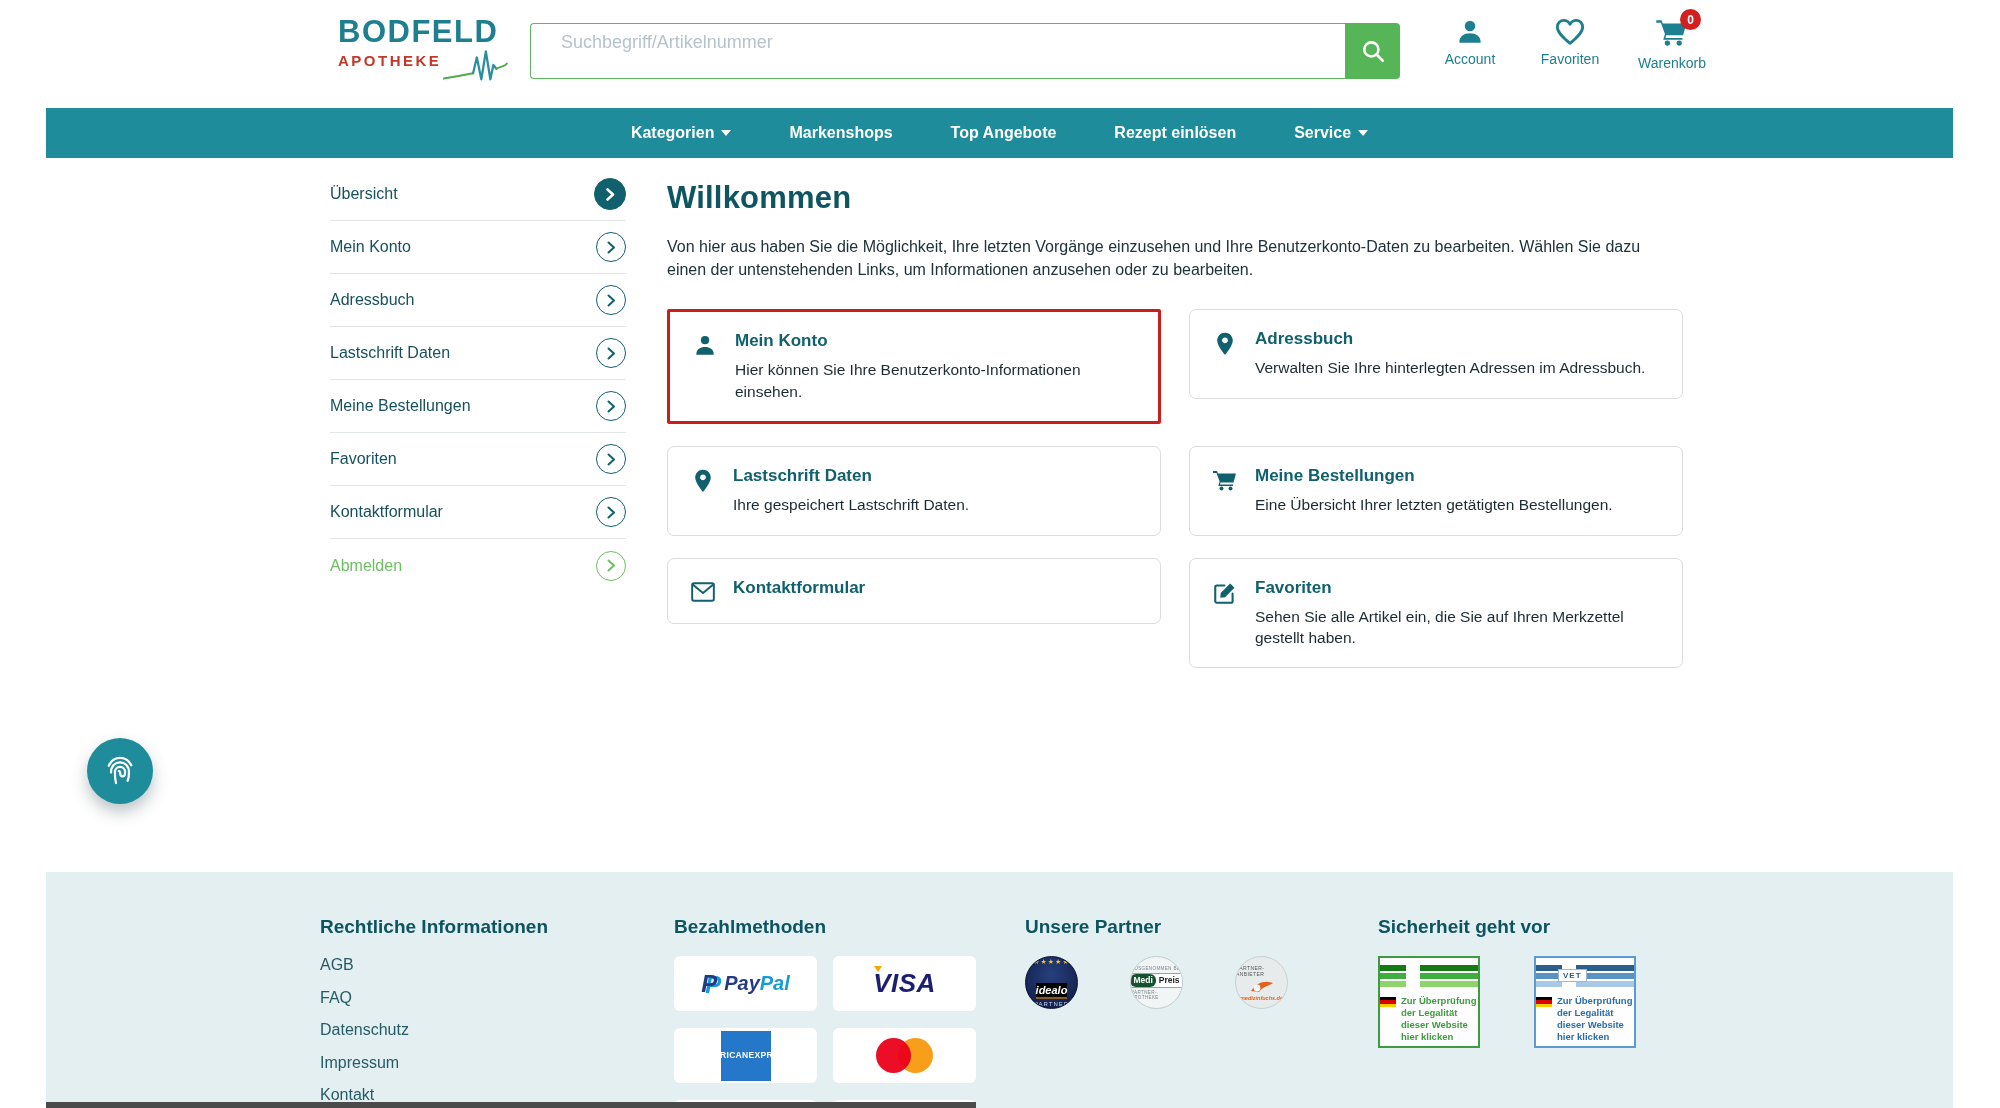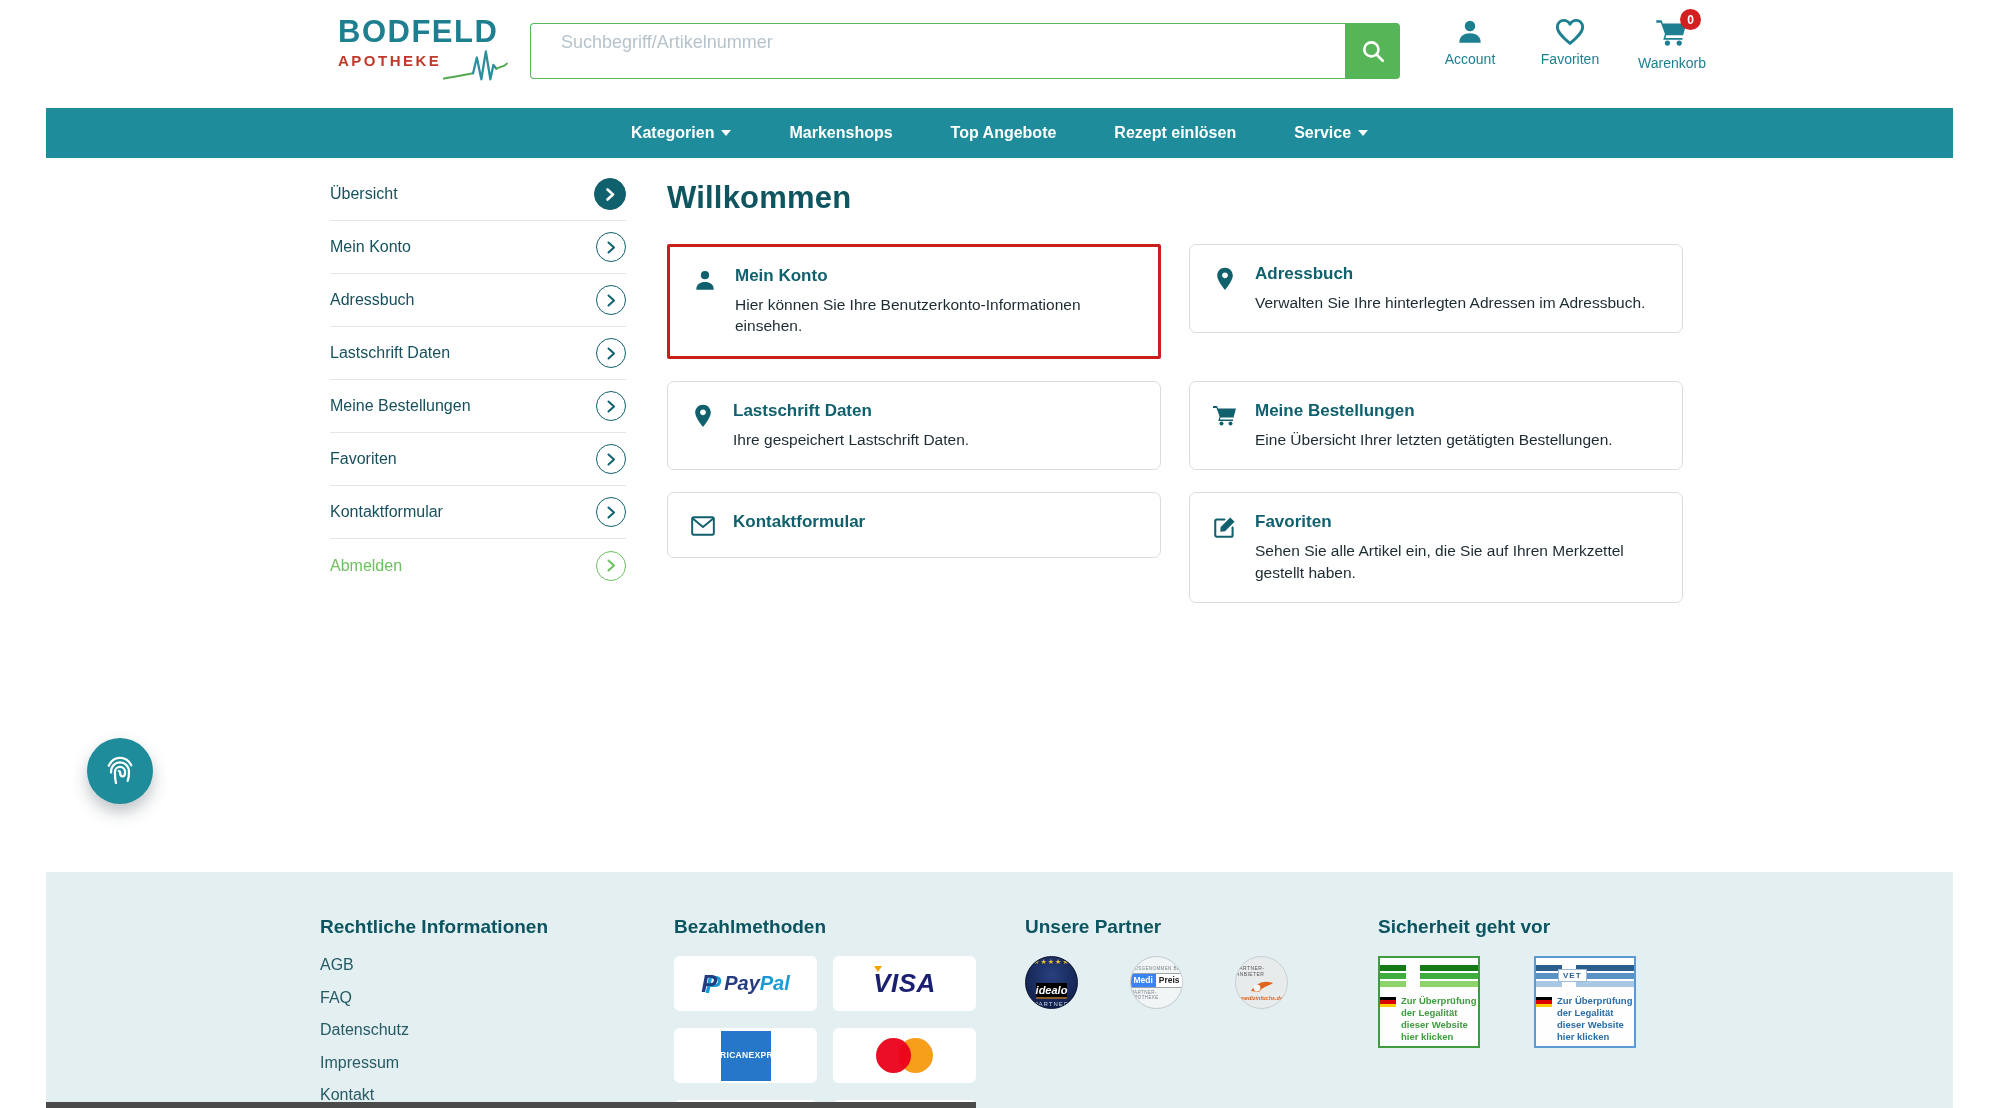--- a/index.html
+++ b/index.html
@@ -98,21 +98,21 @@
   .badge { width:53px; height:53px; border-radius:50%; display:flex; flex-direction:column; align-items:center; justify-content:center; overflow:hidden; }
   .badge-idealo { background:radial-gradient(circle at 50% 35%, #27407e, #0d1840); border:1px solid #0a1030; }
   .badge-idealo .stars { font-size:7px; color:#f4c430; letter-spacing:1px; line-height:1; }
   .badge-idealo .name { font-size:11px; font-weight:bold; font-style:italic; color:#fff; background:#000;
     padding:0 0; border-bottom:2px solid #8a5a2a; line-height:1.3; margin-top:18px; }
   .badge-idealo .sub { font-size:6px; color:#cfd8ea; letter-spacing:1px; margin-top:2px; }
   .badge-medi { background:#f2f5f6; border:1px solid #c2cacd; }
   .badge-medi .arc { font-size:4.5px; color:#7a858a; letter-spacing:0.4px; }
   .badge-medi .pill { display:flex; margin:2px 0; border:1px solid #9aa4a8; border-radius:3px; overflow:hidden; }
   .badge-medi .pill b { font-size:8.5px; padding:1.5px 3px; }
-  .badge-medi .medi { background:#3b82f6; color:#fff; }
+  .badge-medi .medi { background:#14532d; color:#fff;border-radius:6px; }
   .badge-medi .preis { background:#fff; color:#222; }
   .badge-fuchs { background:#e8ebec; border:1px solid #c9cfd2; }
   .badge-fuchs .arc { font-size:5px; color:#555; letter-spacing:0.4px; }
   .badge-fuchs .fox { margin:1px 0; }
   .badge-fuchs .site { font-size:5.5px; color:#e0641c; font-weight:bold; font-style:italic; }
 
   .seal-row { display:flex; gap:54px; margin-top:8px; }
   .seal { width:102px; height:92px; background:#fdfefd; padding:7px 0; }
   .seal-green { border:2px solid #3f9b3f; }
   .seal-blue { border:2px solid #5b9bd5; }
@@ -270,20 +270,21 @@
       <span class="side-circle">
         <svg width="9" height="13" viewBox="0 0 9 13" fill="none" stroke-width="2" stroke-linecap="round" stroke-linejoin="round">
             <path d="M1.5,1.5 L7,6.5 L1.5,11.5"></path>
           </svg>
       </span>
     </div>
   </div>
 
   <div class="content">
     <h1 class="page-title">Willkommen</h1>
+    <p class="intro">Von hier aus haben Sie die Möglichkeit, Ihre letzten Vorgänge einzusehen und Ihre Benutzerkonto-Daten zu bearbeiten. Wählen Sie dazu einen der untenstehenden Links, um Informationen anzusehen oder zu bearbeiten.</p>
 
     <div class="cards">
 
       <div class="card highlight">
         <svg class="card-icon" width="26" height="26" viewBox="0 0 24 24" fill="#10606d">
           <circle cx="12" cy="6.6" r="3.8"></circle>
           <path d="M4,19.5 C4,15.4 7.6,13 12,13 C16.4,13 20,15.4 20,19.5 L20,20 L4,20 Z"></path>
         </svg>
         <div>
           <div class="card-title">Mein Konto</div>

